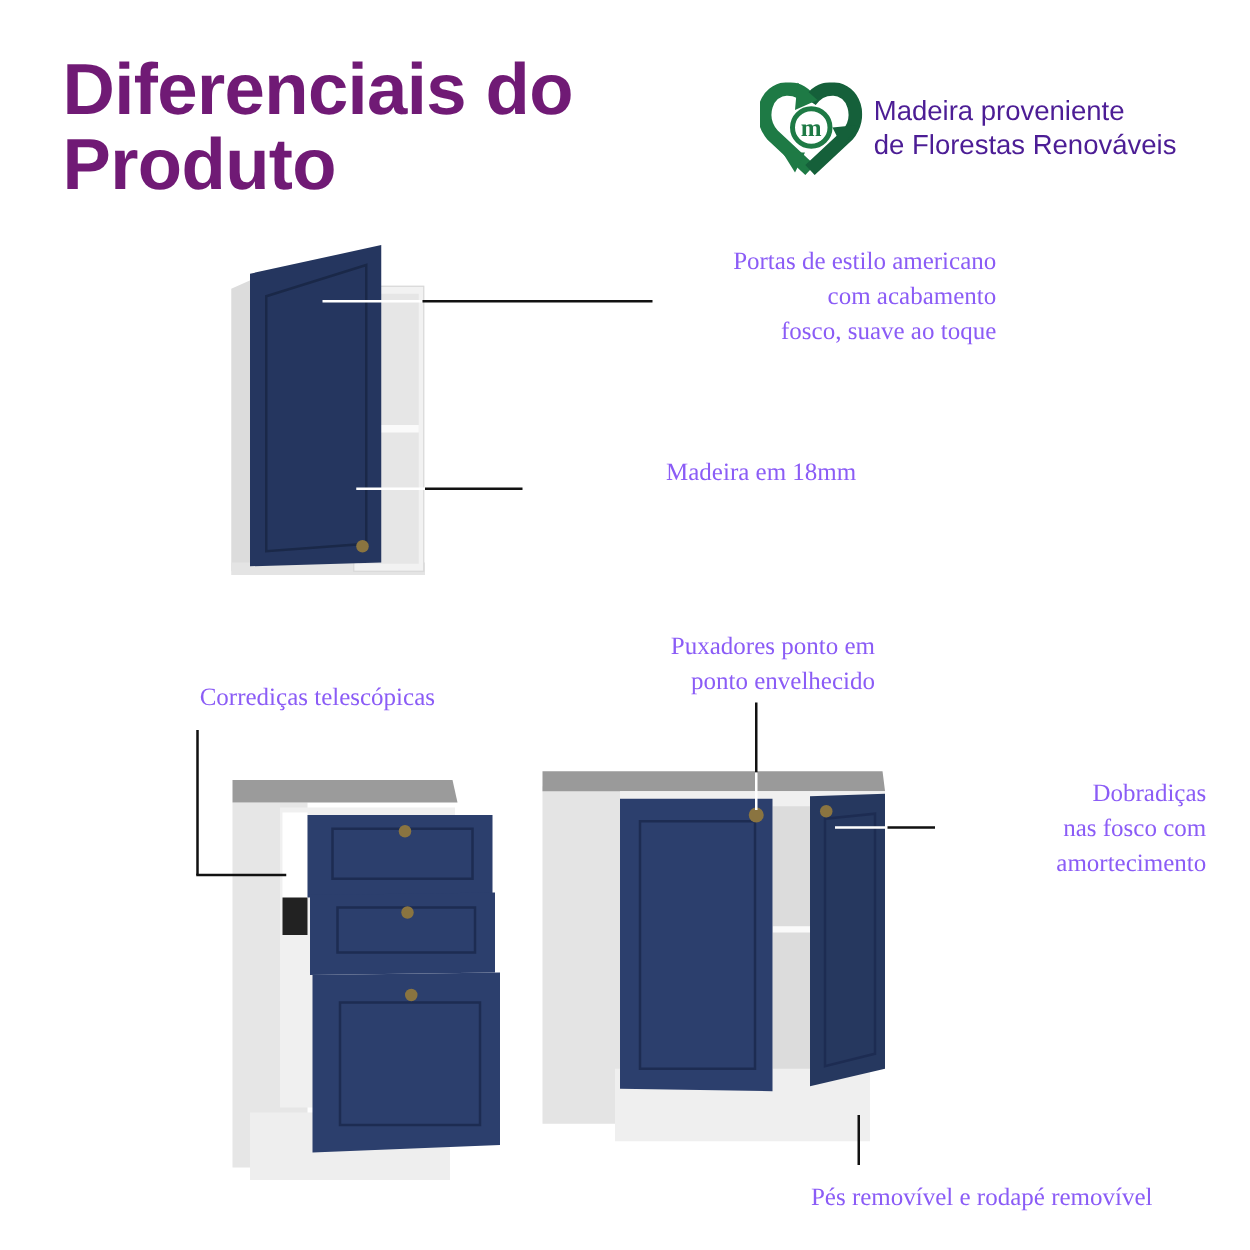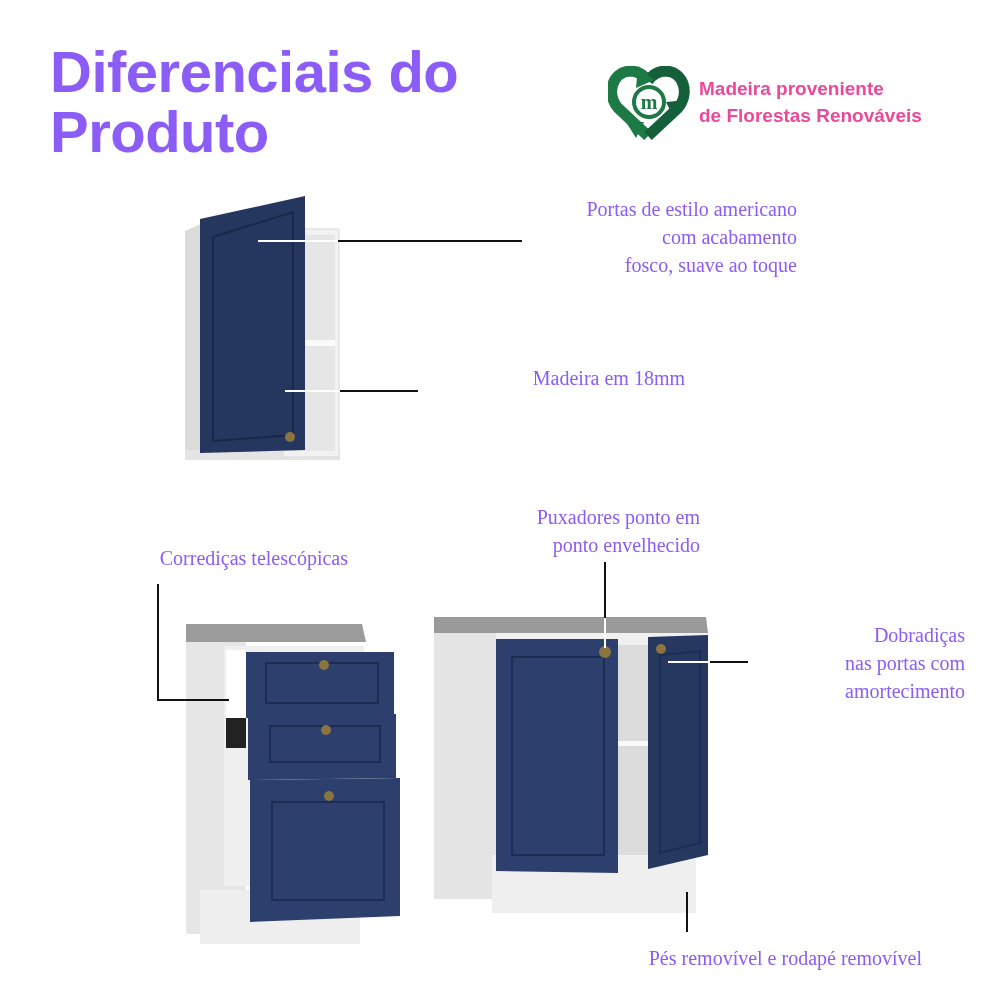--- a/index.html
+++ b/index.html
@@ -1,20 +1,20 @@
 <!DOCTYPE html>
 <html><head>
 <meta charset="utf-8">
 <style>
   html, body { margin:0; padding:0; background:#ffffff; }
   body { width:1000px; height:1000px; position:relative; overflow:hidden; font-family:"Liberation Sans", sans-serif; color:#333333; }
-  .title { position:absolute; left:50px; top:42px; font-size:58px; font-weight:bold; line-height:60px; color:#8b5cf6; letter-spacing:-0.5px; }
+  .title { position:absolute; left:50px; top:42px; font-size:58px; font-weight:bold; line-height:60px; color:#701a75; letter-spacing:-0.5px; }
   .badge { position:absolute; left:608px; top:66px; width:380px; height:74px; }
   .badge-icon { position:absolute; left:0; top:0; width:82px; height:74px; }
-  .badge-text { position:absolute; left:91px; top:9px; font-size:19px; font-weight:bold; line-height:27px; color:#ec4899; }
+  .badge-text { position:absolute; left:91px; top:9px; font-size:22px; font-weight:normal; line-height:27px; color:#4c1d95; }
   .label { position:absolute; font-size:20px; line-height:28px; color:#8b5cf6; text-align:right; white-space:nowrap;font-family:Liberation Serif, serif; }
   .line { position:absolute; background:#111111; }
   .line.white { background:#ffffff; }
   svg { display:block; }
 </style>
 </head>
 <body>
 
 <div class="title">
   <div>Diferenciais do</div>
@@ -111,18 +111,18 @@
 </div>
 <div class="label" style="left:86px;top:544px;width:262px;">
   <div>Corrediças telescópicas</div>
 </div>
 <div class="label" style="left:470px;top:503px;width:230px;">
   <div>Puxadores ponto em</div>
   <div>ponto envelhecido</div>
 </div>
 <div class="label" style="left:755px;top:621px;width:210px;">
   <div>Dobradiças</div>
-  <div>nas portas com</div>
+  <div>nas fosco com</div>
   <div>amortecimento</div>
 </div>
 <div class="label" style="left:550px;top:944px;width:372px;">
   <div>Pés removível e rodapé removível</div>
 </div>
 
 </body></html>

